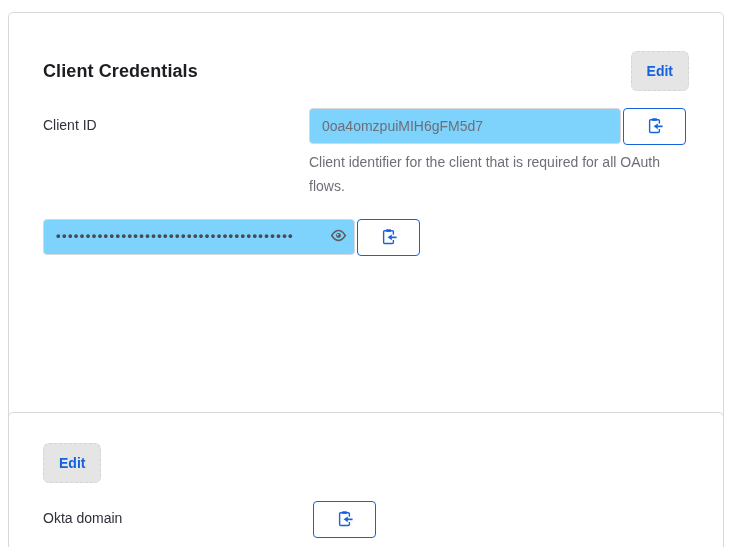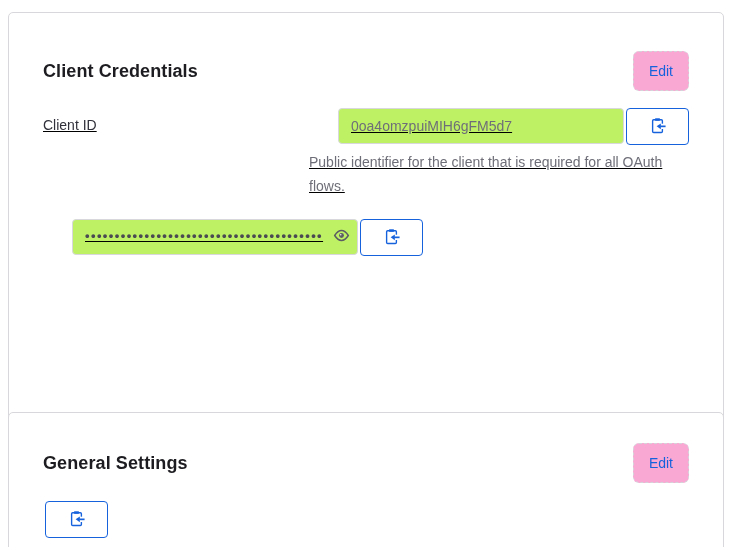--- a/index.html
+++ b/index.html
@@ -31,56 +31,55 @@
   .card-2 .card-header { margin-top: 30px; }
 
   .card-title {
     font-size: 18px;
     font-weight: 700;
     color: #1d1d21;
     letter-spacing: 0.1px;
   }
   .edit-btn {
     font-size: 14px;
-    font-weight: 400;
+    font-weight: 700;
     color: #1662dd;
-    background: #f9a8d4;
+    background: #e5e5e5;
     border: 1px dashed #d4d4d9;
     border-radius: 6px;
     padding: 9px 15px;
     line-height: 20px;
     cursor: pointer;
   }
 
-  .field-row { display: flex; text-decoration: underline; }
+  .field-row { display: flex; }
   .row-client-id { margin-top: 17px; }
   .row-client-secret { margin-top: 21px; }
   .row-okta-domain { margin-top: 18px; }
 
   .field-label {
     width: 270px;
     padding-top: 9px;
     font-size: 14px;
     color: #30303a;
   }
   .field-main { width: 380px; }
   .input-group { display: flex; align-items: flex-start; }
 
   .value-box {
     position: relative;
     width: 312px;
     height: 36px;
-    background: #bef264;
+    background: #7dd3fc;
     border: 1px solid #d7d7dc;
     border-radius: 4px;
     padding: 0 12px;
     display: flex;
     align-items: center;
     overflow: hidden;
-    margin-left: 29px;
   }
   .value-text {
     font-size: 14px;
     color: #6e6e78;
     white-space: nowrap;
   }
   .masked-text {
     font-size: 13px;
     font-weight: 700;
     letter-spacing: 1.4px;
@@ -143,21 +142,21 @@
             <svg width="17" height="17" viewBox="0 0 16 16">
               <path d="M5.8 1.2 h4.4 v2.4 h-4.4 z" fill="#1662dd"></path>
               <rect x="3.4" y="2.6" width="9.2" height="12" rx="1" fill="none" stroke="#1662dd" stroke-width="1.3"></rect>
               <line x1="8.2" y1="8.8" x2="15.8" y2="8.8" stroke="#ffffff" stroke-width="5"></line>
               <line x1="10.6" y1="8.8" x2="15.6" y2="8.8" stroke="#1662dd" stroke-width="1.6"></line>
               <path d="M7.2 8.8 l3.9 -2.7 v5.4 z" fill="#1662dd"></path>
             </svg>
           </span>
         </button>
       </div>
-      <p class="help-text">Public identifier for the client that is required for all OAuth
+      <p class="help-text">Client identifier for the client that is required for all OAuth
 flows.</p>
     </div>
   </div>
 
   <div class="field-row row-client-secret">
     <div class="field-main">
       <div class="input-group">
         <div class="value-box">
           <span class="masked-text">••••••••••••••••••••••••••••••••••••••••</span>
           <button class="eye-btn">
@@ -183,25 +182,25 @@
         </button>
       </div>
     </div>
   </div>
 
 </section>
 
 <section class="card card-2">
 
   <div class="card-header">
-    <h2 class="card-title">General Settings</h2>
     <button class="edit-btn">Edit</button>
   </div>
 
   <div class="field-row row-okta-domain">
+    <div class="field-label">Okta domain</div>
     <div class="field-main">
       <div class="input-group">
         <button class="copy-btn">
           <span>
             <svg width="17" height="17" viewBox="0 0 16 16">
               <path d="M5.8 1.2 h4.4 v2.4 h-4.4 z" fill="#1662dd"></path>
               <rect x="3.4" y="2.6" width="9.2" height="12" rx="1" fill="none" stroke="#1662dd" stroke-width="1.3"></rect>
               <line x1="8.2" y1="8.8" x2="15.8" y2="8.8" stroke="#ffffff" stroke-width="5"></line>
               <line x1="10.6" y1="8.8" x2="15.6" y2="8.8" stroke="#1662dd" stroke-width="1.6"></line>
               <path d="M7.2 8.8 l3.9 -2.7 v5.4 z" fill="#1662dd"></path>

